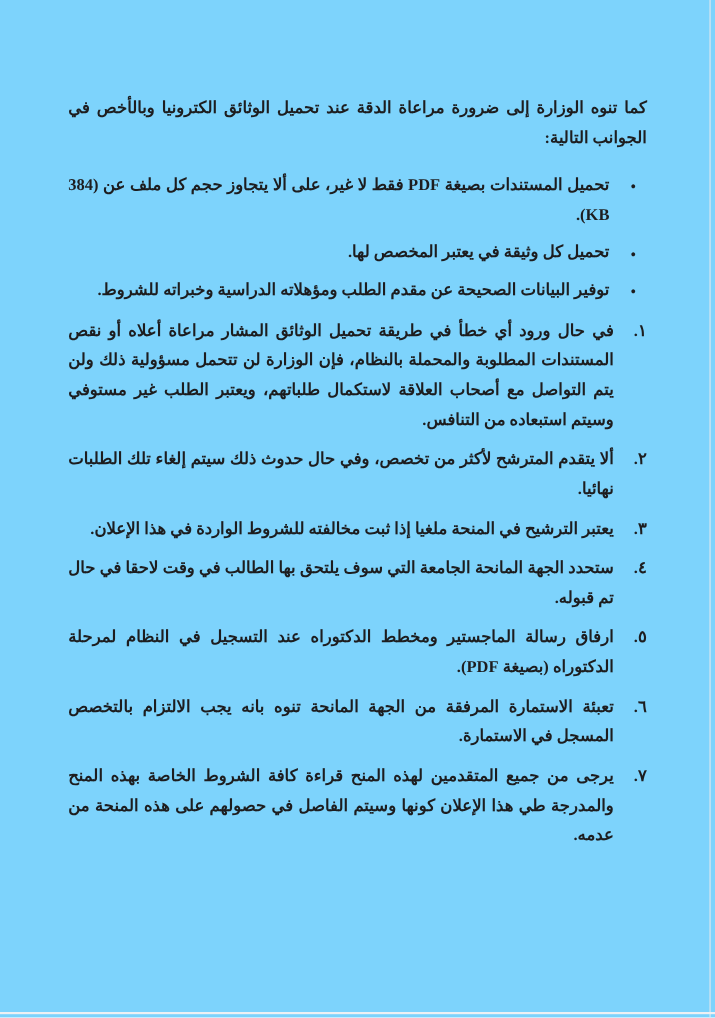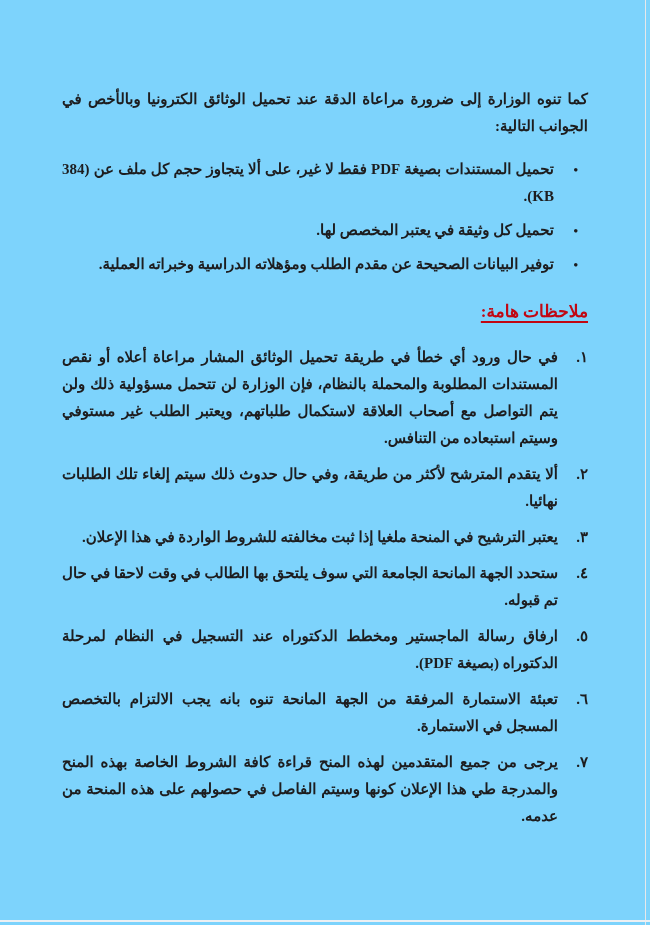--- a/index.html
+++ b/index.html
@@ -110,36 +110,33 @@
       <li>
         <span class="bullet-dot">•</span>
         <span class="bullet-text">تحميل المستندات بصيغة PDF فقط لا غير، على ألا يتجاوز حجم كل ملف عن (384 KB).</span>
       </li>
       <li>
         <span class="bullet-dot">•</span>
         <span class="bullet-text">تحميل كل وثيقة في يعتبر المخصص لها.</span>
       </li>
       <li>
         <span class="bullet-dot">•</span>
-        <span class="bullet-text">توفير البيانات الصحيحة عن مقدم الطلب ومؤهلاته الدراسية وخبراته العملية.</span>
+        <span class="bullet-text">توفير البيانات الصحيحة عن مقدم الطلب ومؤهلاته الدراسية وخبراته للشروط.</span>
       </li>
     </ul>
 
-    <p class="heading-wrap">
-      <span class="notes-heading">ملاحظات هامة:</span>
-    </p>
 
     <ol class="notes">
       <li>
         <span class="note-num">١.</span>
         <span class="note-text">في حال ورود أي خطأ في طريقة تحميل الوثائق المشار مراعاة أعلاه أو نقص المستندات المطلوبة والمحملة بالنظام، فإن الوزارة لن تتحمل مسؤولية ذلك ولن يتم التواصل مع أصحاب العلاقة لاستكمال طلباتهم، ويعتبر الطلب غير مستوفي وسيتم استبعاده من التنافس.</span>
       </li>
       <li>
         <span class="note-num">٢.</span>
-        <span class="note-text">ألا يتقدم المترشح لأكثر من طريقة، وفي حال حدوث ذلك سيتم إلغاء تلك الطلبات نهائيا.</span>
+        <span class="note-text">ألا يتقدم المترشح لأكثر من تخصص، وفي حال حدوث ذلك سيتم إلغاء تلك الطلبات نهائيا.</span>
       </li>
       <li>
         <span class="note-num">٣.</span>
         <span class="note-text">يعتبر الترشيح في المنحة ملغيا إذا ثبت مخالفته للشروط الواردة في هذا الإعلان.</span>
       </li>
       <li>
         <span class="note-num">٤.</span>
         <span class="note-text">ستحدد الجهة المانحة الجامعة التي سوف يلتحق بها الطالب في وقت لاحقا في حال تم قبوله.</span>
       </li>
       <li>

